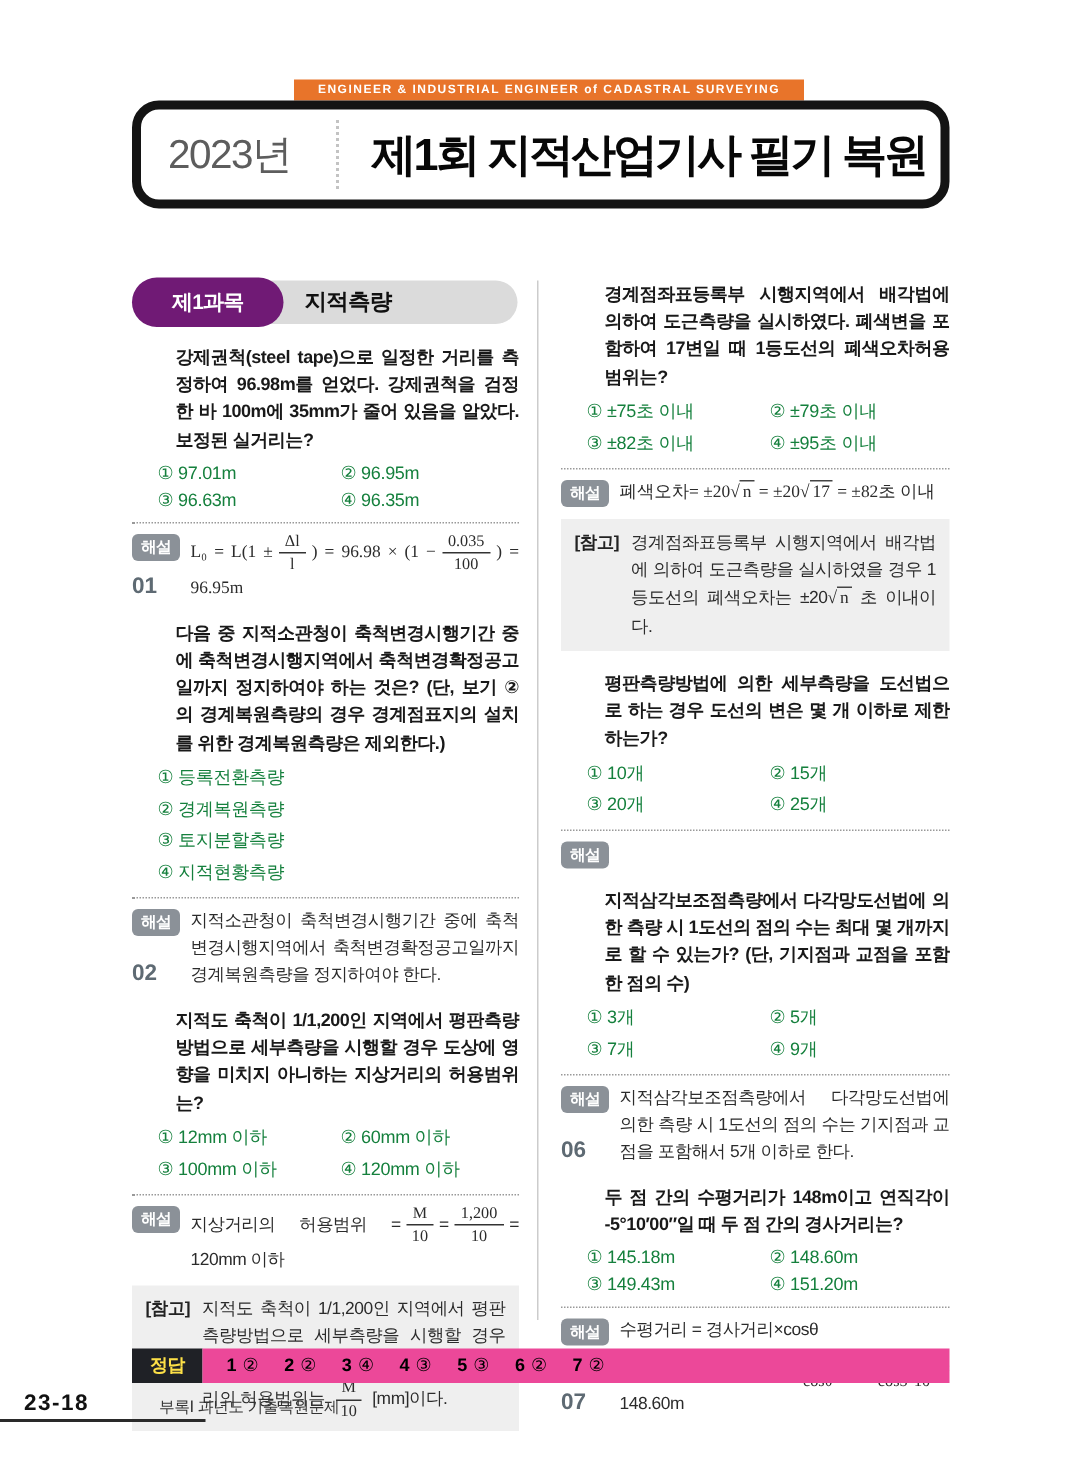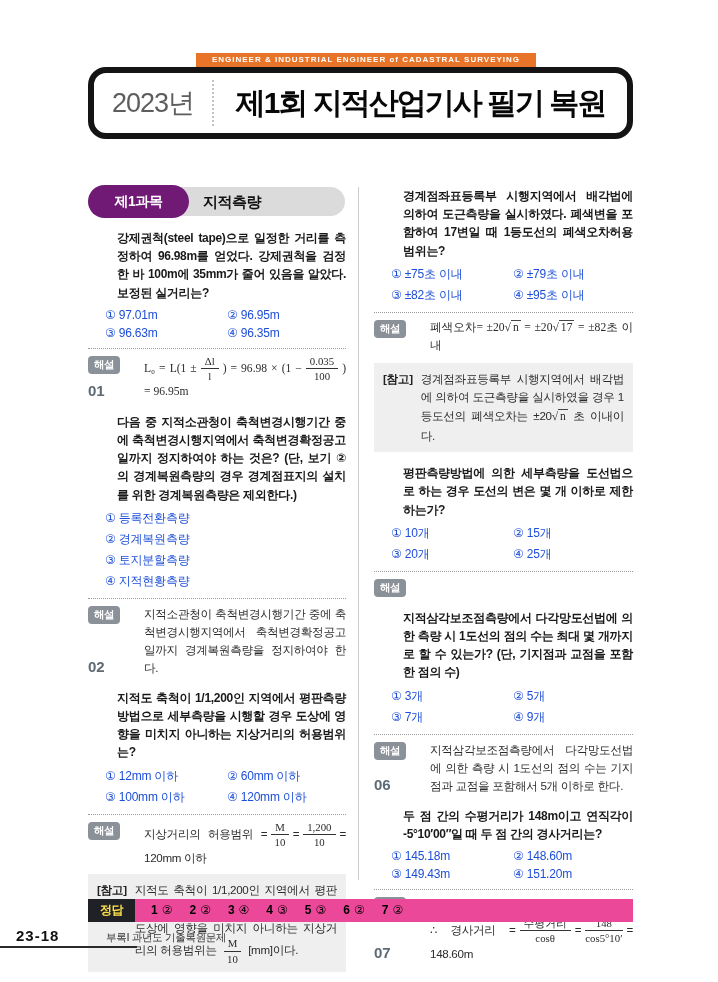--- a/index.html
+++ b/index.html
@@ -5,21 +5,21 @@
   * { box-sizing: border-box; }
   html,body { margin:0; padding:0; background:#f2f2f2; }
   body { font-family:"Liberation Sans","DejaVu Sans",sans-serif; }
   #page { position:relative; width:718px; height:982px; background:#ffffff; margin:0 auto; overflow:hidden;padding-left:47px; }
 
   
   .banner { position:absolute; left:196px; top:53px; width:340px; height:14px;
     background:#E8742A; color:#fff; font-size:8px; font-weight:bold;
     letter-spacing:1px; line-height:14px; text-align:center; white-space:nowrap; }
   .header-box { position:absolute; left:88px; top:67px; width:545px; height:72px;
-    border:6px solid #141414; border-radius:18px; background:#fff; display:flex; align-items:stretch; }
+    border:6px solid #141414; border-radius:18px; background:#fff; display:flex; align-items:stretch;gap:12px; }
   .year-cell { width:118px; display:flex; align-items:center; justify-content:center;
     font-size:27px; color:#5d5d5d; letter-spacing:-1px; }
   .header-divider { border-left:2px dotted #c3c3c3; margin:7px 0; }
   .title-cell { flex:1; display:flex; align-items:center; justify-content:center;
     font-size:30px; font-weight:bold; color:#070707; letter-spacing:-2px; white-space:nowrap; }
 
   
   .section-bar { position:absolute; left:88px; top:187px; width:257px; height:29px;
     background:#DBDBDB; border-radius:15px; }
   .section-title { position:absolute; left:203px; top:187px; line-height:29px;
@@ -38,24 +38,24 @@
   
   .q { display:flex; gap:7px; margin-top:12px;align-items:flex-end; }
   .q.first { margin-top:0; }
   .qnum { font-weight:bold; font-size:15px; color:#5E6A73; min-width:22px; line-height:1.25; }
   .qbody { flex:1; min-width:0; }
   .qtext { font-weight:bold; font-size:12px; line-height:1.52; color:#191919;
     text-align:justify; letter-spacing:-0.3px; }
   .opts { margin-top:6px; margin-left:-12px; }
   .opts.cols2 { display:grid; grid-template-columns:122px 1fr; row-gap:4px; }
   .opts.cols1 .opt { margin-top:4px; }
-  .opt { font-size:12px; color:#1d4ed8; letter-spacing:-0.2px; }
-
-  
-  .exp { border-top:1px dotted #999; margin-top:8px; margin-left:-29px; padding-top:6px; display:flex; gap:24px; }
+  .opt { font-size:12px; color:#15803d; letter-spacing:-0.2px; }
+
+  
+  .exp { border-top:1px dotted #999; margin-top:8px; margin-left:-29px; padding-top:6px; display:flex; gap:7px; }
   .tag { flex:none; background:#8B9198; color:#fff; font-size:10.5px; font-weight:bold;
     padding:2px 6px; border-radius:4px; height:fit-content; margin-top:1px; letter-spacing:-0.5px; }
   .exp-body { flex:1; min-width:0; font-size:11.6px; line-height:1.55; color:#2b2b2b;
     letter-spacing:-0.3px; text-align:justify; }
 
   
   .note { margin-top:8px; margin-left:-29px; background:#EFEFEF; padding:7px 9px;
     display:flex; gap:8px; font-size:11.6px; line-height:1.6; color:#2b2b2b; letter-spacing:-0.3px; }
   .note-tag { font-weight:bold; flex:none; color:#222; }
   .note-body { flex:1; min-width:0; text-align:justify; }

